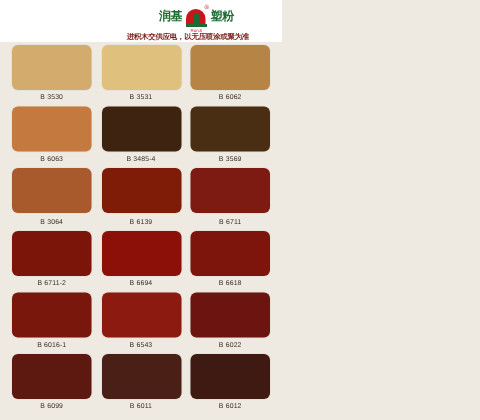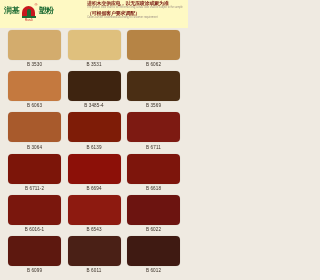--- a/index.html
+++ b/index.html
@@ -13,26 +13,27 @@
     position:relative;
     width:188px;height:280px;
     background:#efeae1;
     box-sizing:border-box;
   }
 
   
   .header{
     position:relative;
     height:28px;
-    background:#fef9c3;
-    display:flex;
-    align-items:flex-start;
+    background:#ffffff;
+    display:flex;
+    align-items:flex-end;
     padding:0 4px;
     box-sizing:border-box;
     overflow:hidden;
+    flex-direction:column;
   }
   .brand{
     display:flex;
     align-items:center;
     gap:2px;
     flex:0 0 auto;
     width:78px;
     height:22px;
   }
   .brand-cn{

